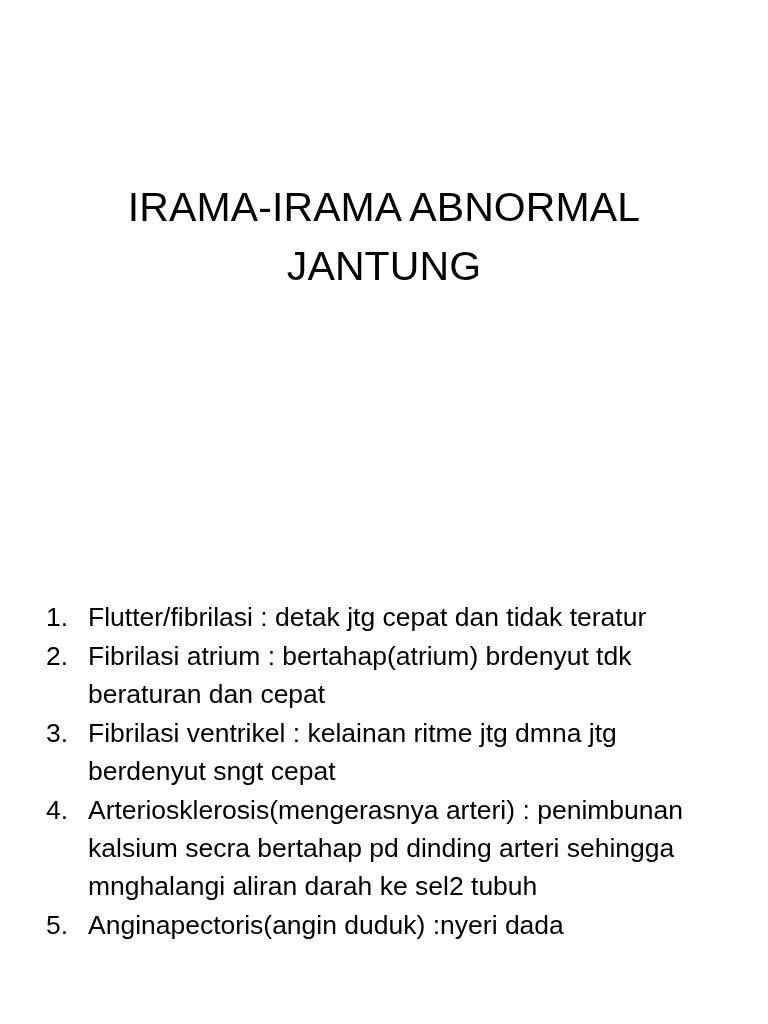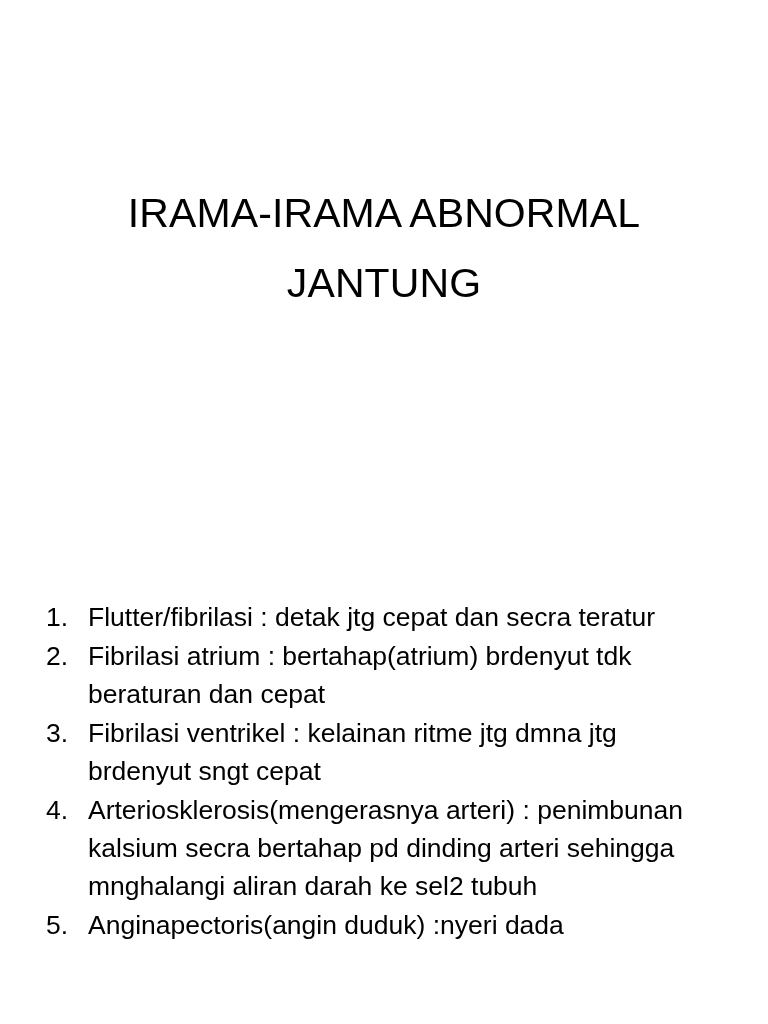--- a/index.html
+++ b/index.html
@@ -21,21 +21,21 @@
     background: #ffffff;
     box-sizing: border-box;
   }
   .slide-title {
     position: absolute;
     top: 178px;
     left: 64px;
     width: 640px;
     text-align: center;
     font-size: 41px;
-    line-height: 70px;
+    line-height: 59px;
     font-weight: normal;
     color: #000000;
     letter-spacing: 0.1px;
   }
   .body-list {
     position: absolute;
     top: 598px;
     left: 42px;
     width: 700px;
     margin: 0;
@@ -67,31 +67,31 @@
 <body>
 
 <div class="slide">
 
   <div class="slide-title">IRAMA-IRAMA ABNORMAL JANTUNG</div>
 
   <ul class="body-list">
 
     <li class="list-item">
       <span class="item-number">1.</span>
-      <span class="item-text">Flutter/fibrilasi : detak jtg cepat dan secra teratur</span>
+      <span class="item-text">Flutter/fibrilasi : detak jtg cepat dan tidak teratur</span>
     </li>
 
     <li class="list-item">
       <span class="item-number">2.</span>
       <span class="item-text">Fibrilasi atrium : bertahap(atrium) brdenyut tdk beraturan dan cepat</span>
     </li>
 
     <li class="list-item">
       <span class="item-number">3.</span>
-      <span class="item-text">Fibrilasi ventrikel : kelainan ritme jtg dmna jtg brdenyut sngt cepat</span>
+      <span class="item-text">Fibrilasi ventrikel : kelainan ritme jtg dmna jtg berdenyut sngt cepat</span>
     </li>
 
     <li class="list-item">
       <span class="item-number">4.</span>
       <span class="item-text">Arteriosklerosis(mengerasnya arteri) : penimbunan kalsium secra bertahap pd dinding arteri sehingga mnghalangi aliran darah ke sel2 tubuh</span>
     </li>
 
     <li class="list-item">
       <span class="item-number">5.</span>
       <span class="item-text">Anginapectoris(angin duduk) :nyeri dada</span>

